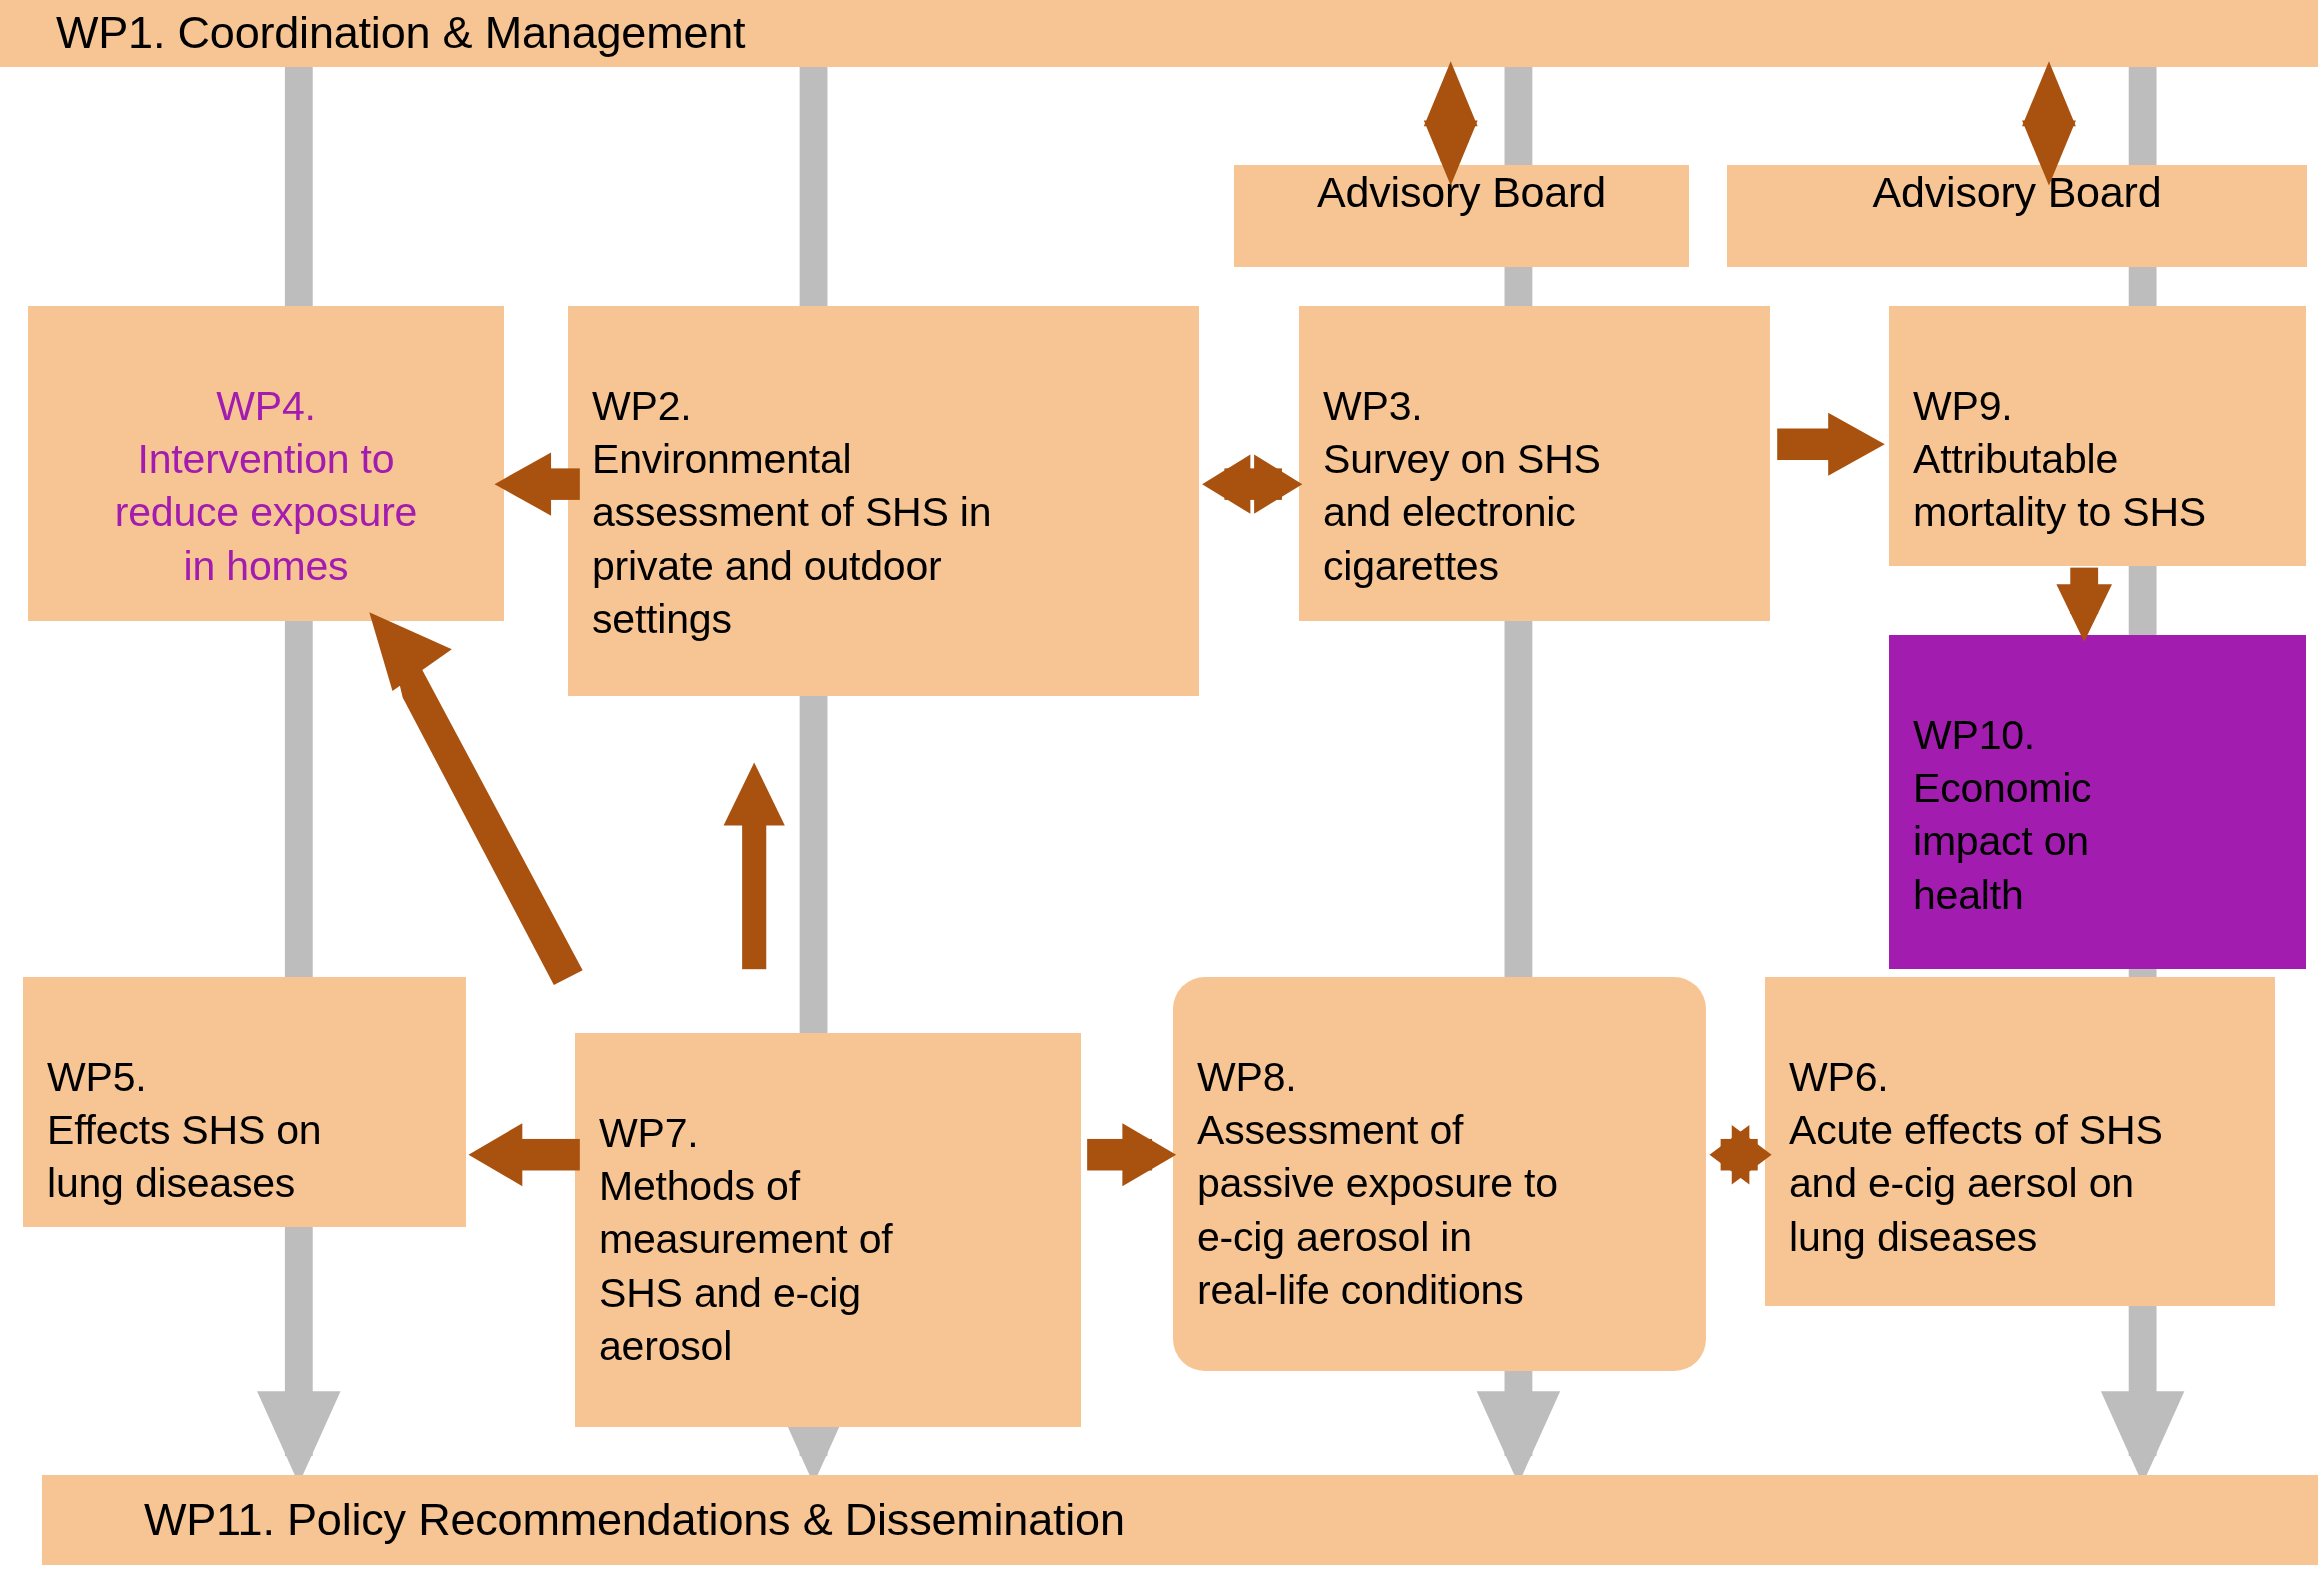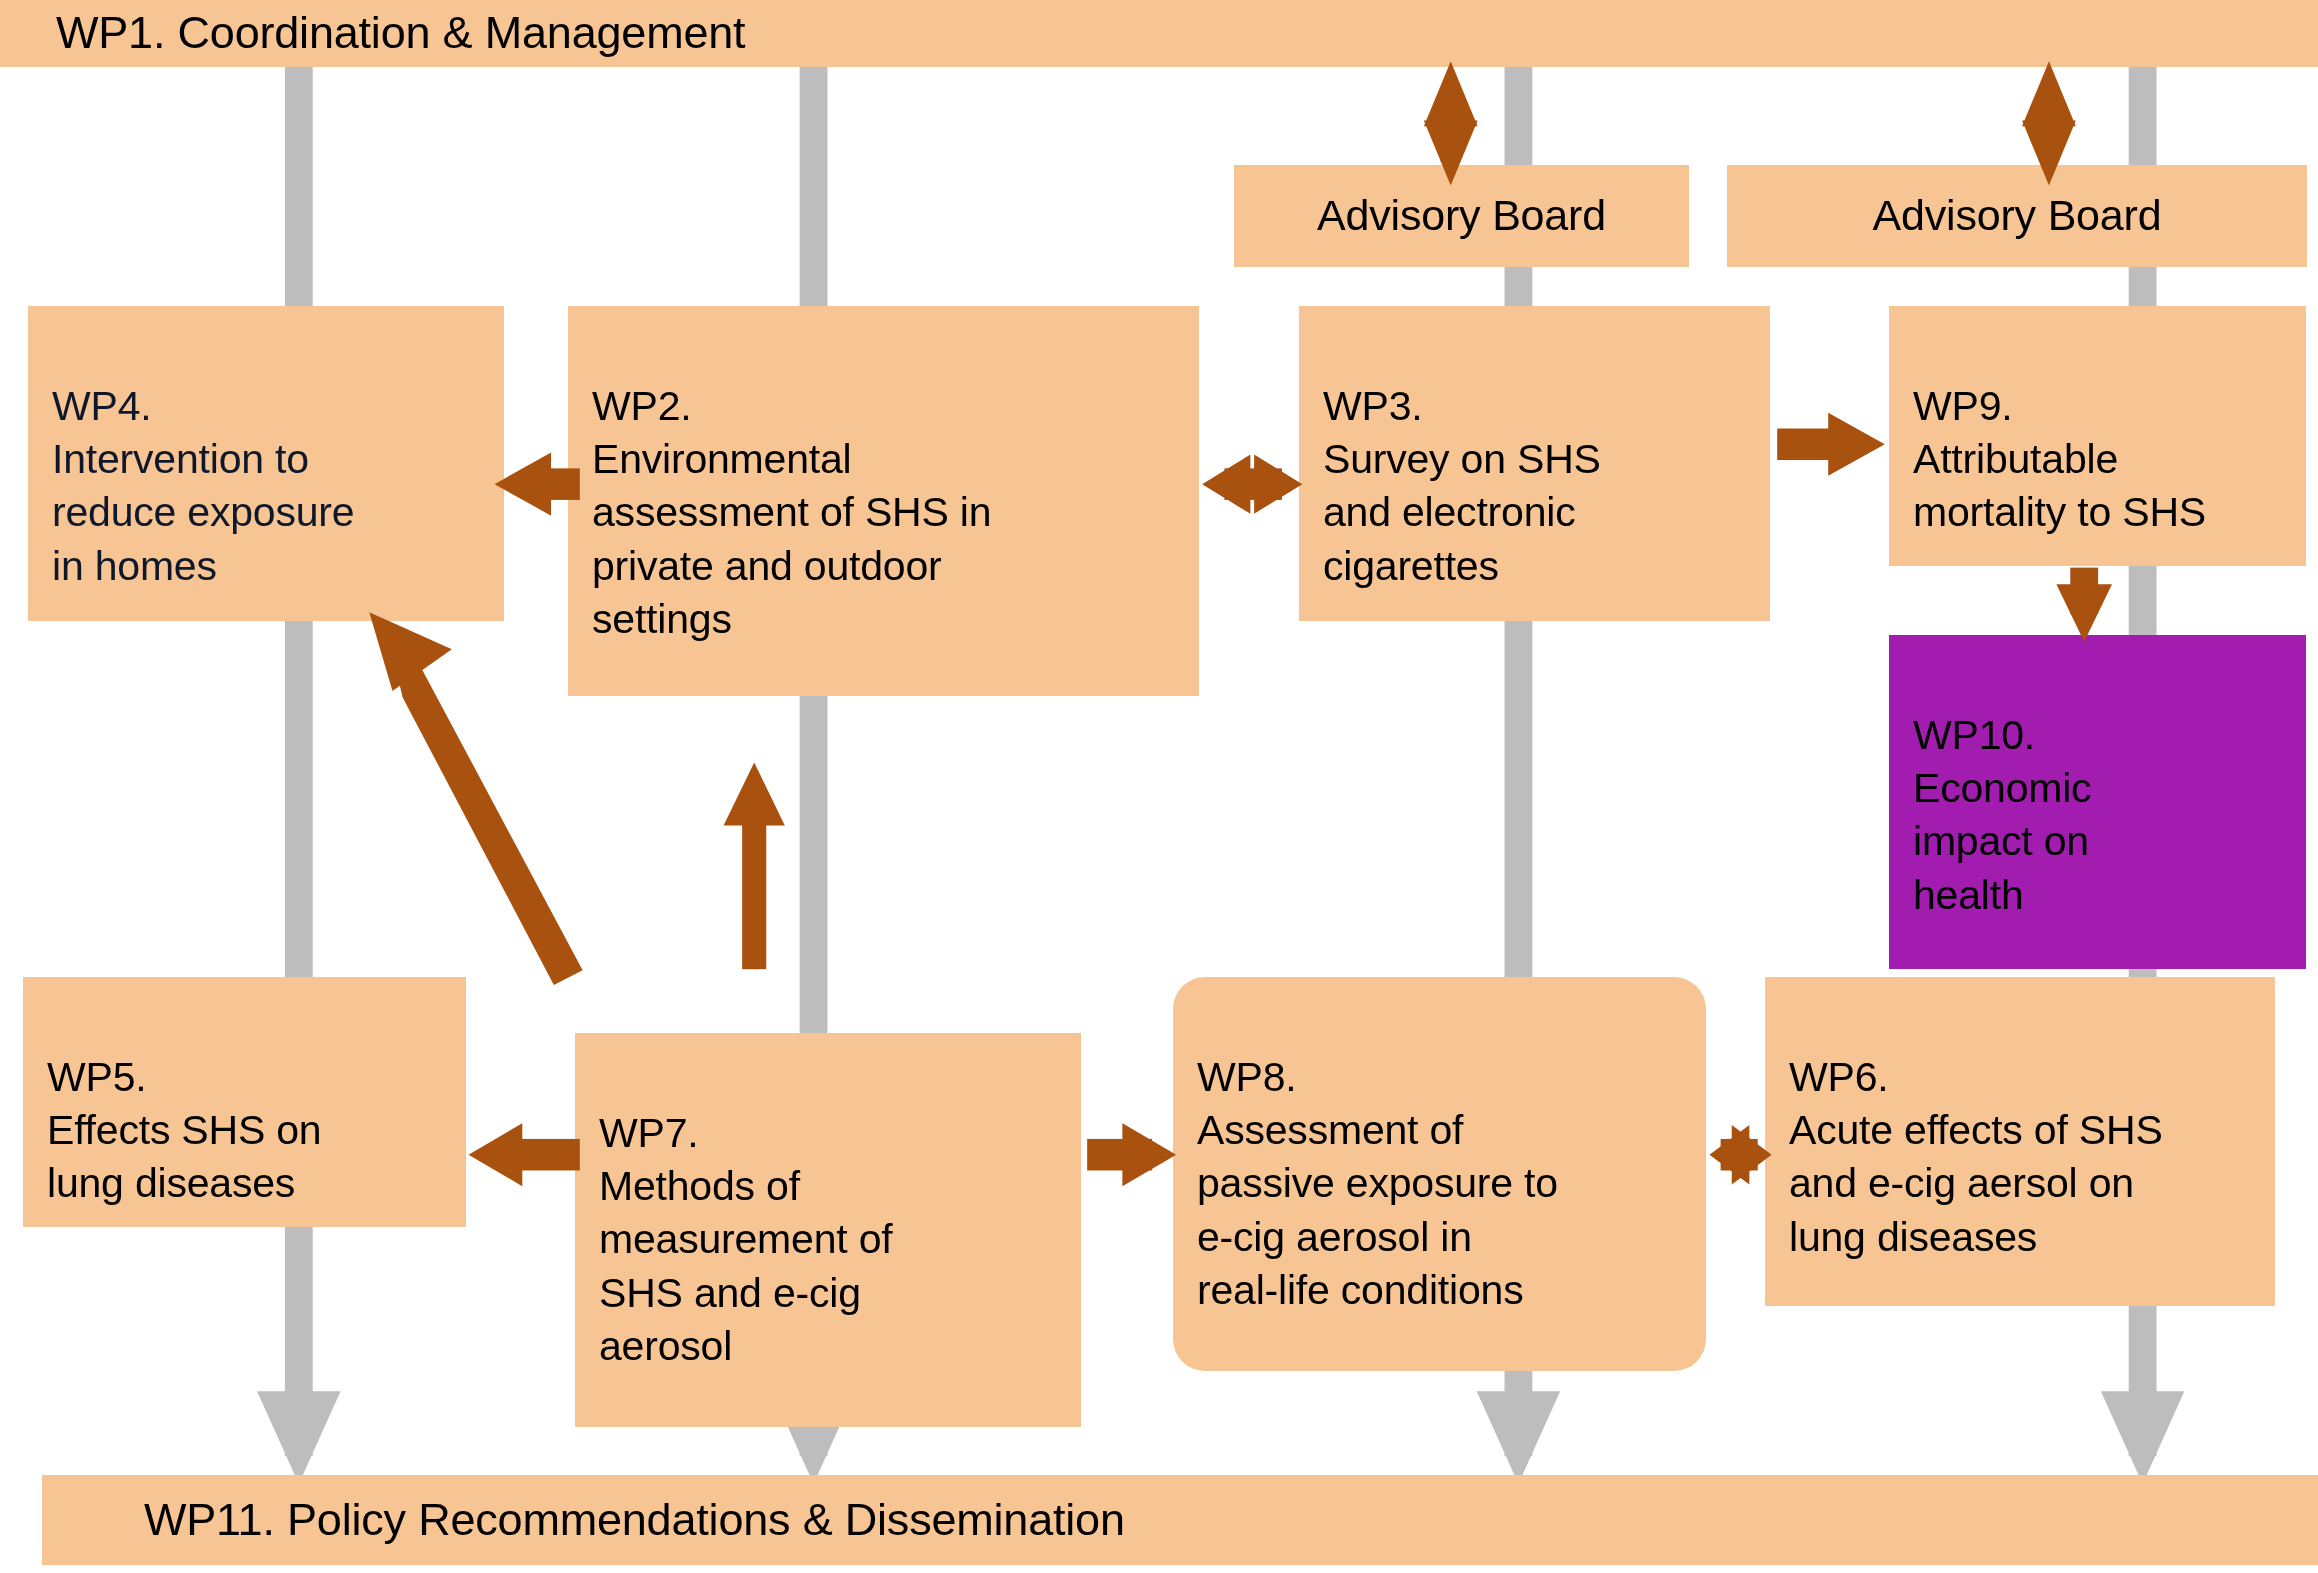--- a/index.html
+++ b/index.html
@@ -22,21 +22,21 @@
     letter-spacing:-0.2px;
     z-index:3;
   }
   .banner{
     display:flex;align-items:center;
     padding:0 0 0 56px;
     font-size:45px;
     white-space:nowrap;
   }
   .board{
-    display:flex;align-items:center;justify-content:center;
+    display:flex;justify-content:center;
     padding:0;
     font-size:43px;
     white-space:nowrap;
   }
   .node-body{display:block;}
 </style>
 </head>
 <body>
 
 <div id="stage" style="background: rgb(255, 255, 255);">
@@ -65,21 +65,21 @@
   </div>
 
   <div class="node board" style="left: 1234px; top: 165px; width: 455px; height: 102px; background: rgb(247, 197, 148); color: rgb(0, 0, 0);">
     <span class="node-body">Advisory Board</span>
   </div>
 
   <div class="node board" style="left: 1727px; top: 165px; width: 580px; height: 102px; background: rgb(247, 197, 148); color: rgb(0, 0, 0);">
     <span class="node-body">Advisory Board</span>
   </div>
 
-  <div class="node" style="left: 28px; top: 306px; width: 476px; height: 315px; background: rgb(247, 197, 148); color: #0f172a;">
+  <div class="node" style="left: 28px; top: 306px; width: 476px; height: 315px; background: rgb(247, 197, 148); color: #a21caf; text-align: center;">
     <span class="node-body">WP4.
 Intervention to
 reduce exposure
 in homes</span>
   </div>
 
   <div class="node" style="left: 568px; top: 306px; width: 631px; height: 390px; background: rgb(247, 197, 148); color: rgb(0, 0, 0);">
     <span class="node-body">WP2.
 Environmental
 assessment of SHS in

